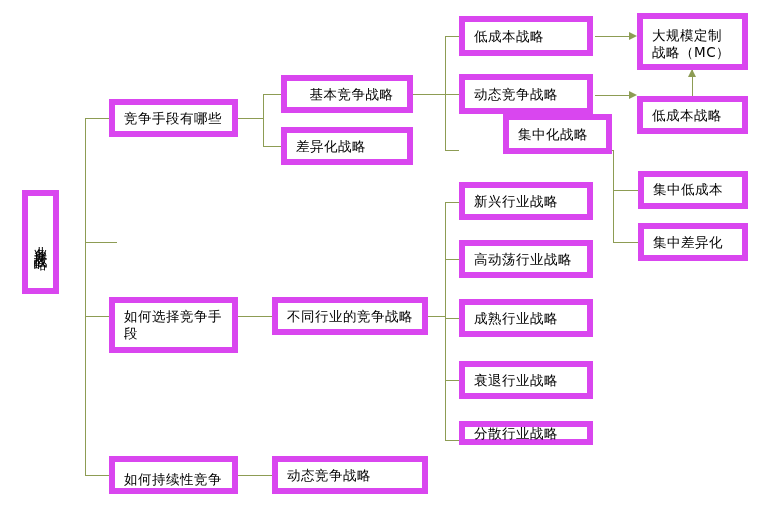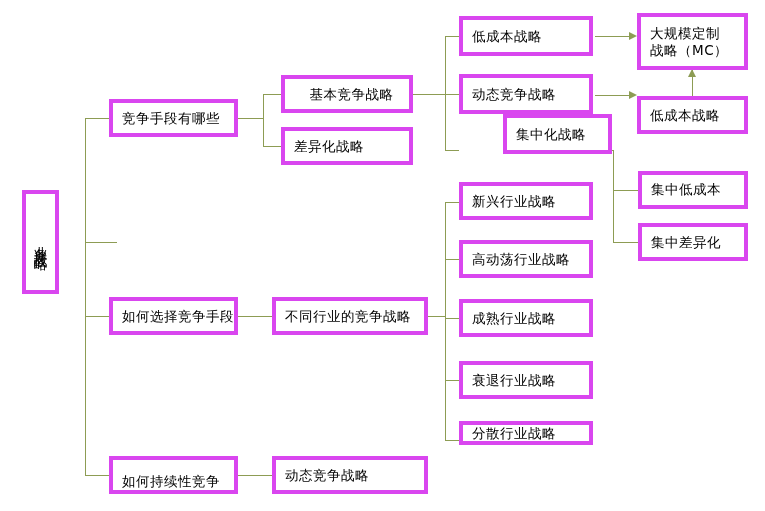--- a/index.html
+++ b/index.html
@@ -13,21 +13,21 @@
   #canvas {
     position: relative;
     width: 765px;
     height: 511px;
     background: #ffffff;
     overflow: hidden;
   }
   .node {
     position: absolute;
     box-sizing: border-box;
-    border: 4px solid #d946ef;
+    border: 6px solid #d946ef;
     background: #ffffff;
     color: #000000;
     font-size: 13.5px;
     line-height: 1.25;
     display: flex;
     align-items: center;
     padding-left: 9px;
     letter-spacing: 0.5px;
     z-index: 3;
   }
@@ -116,21 +116,21 @@
   <div class="edge h" style="left:238px; top:475px; width:34px;"></div>
 
   <div class="node vertical" style="left:22px; top:190px; width:37px; height:104px;">
     <span>业务层战略</span>
   </div>
 
   <div class="node" style="left:109px; top:99px; width:129px; height:38px;">
     <span>竞争手段有哪些</span>
   </div>
 
-  <div class="node" style="left:109px; top:297px; width:129px; height:38px;text-align:center;">
+  <div class="node" style="left:109px; top:297px; width:129px; height:56px;">
     <span>如何选择竞争手段</span>
   </div>
 
   <div class="node" style="left:109px; top:456px; width:129px; height:38px;align-items:flex-end;">
     <span>如何持续性竞争</span>
   </div>
 
   <div class="node" style="left:281px; top:75px; width:132px; height:38px;justify-content:center;">
     <span>基本竞争战略</span>
   </div>

